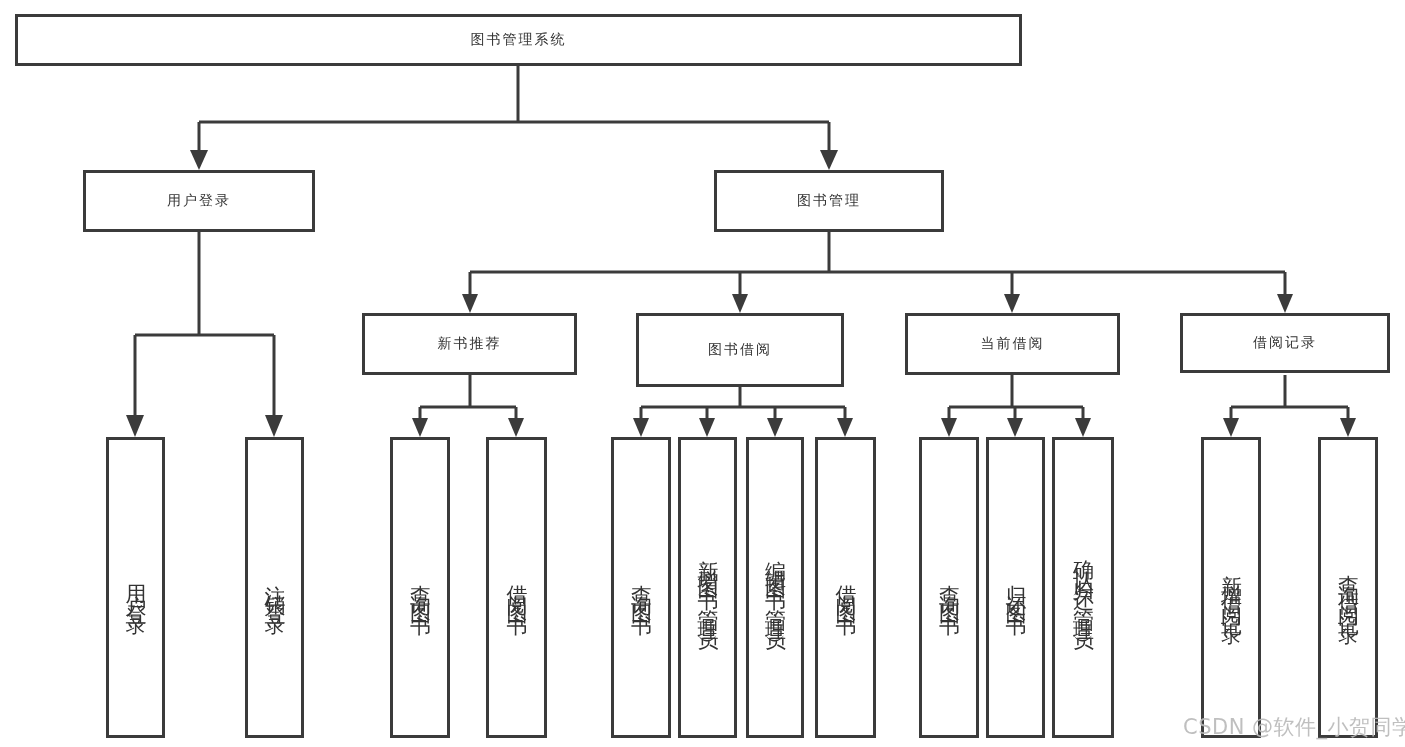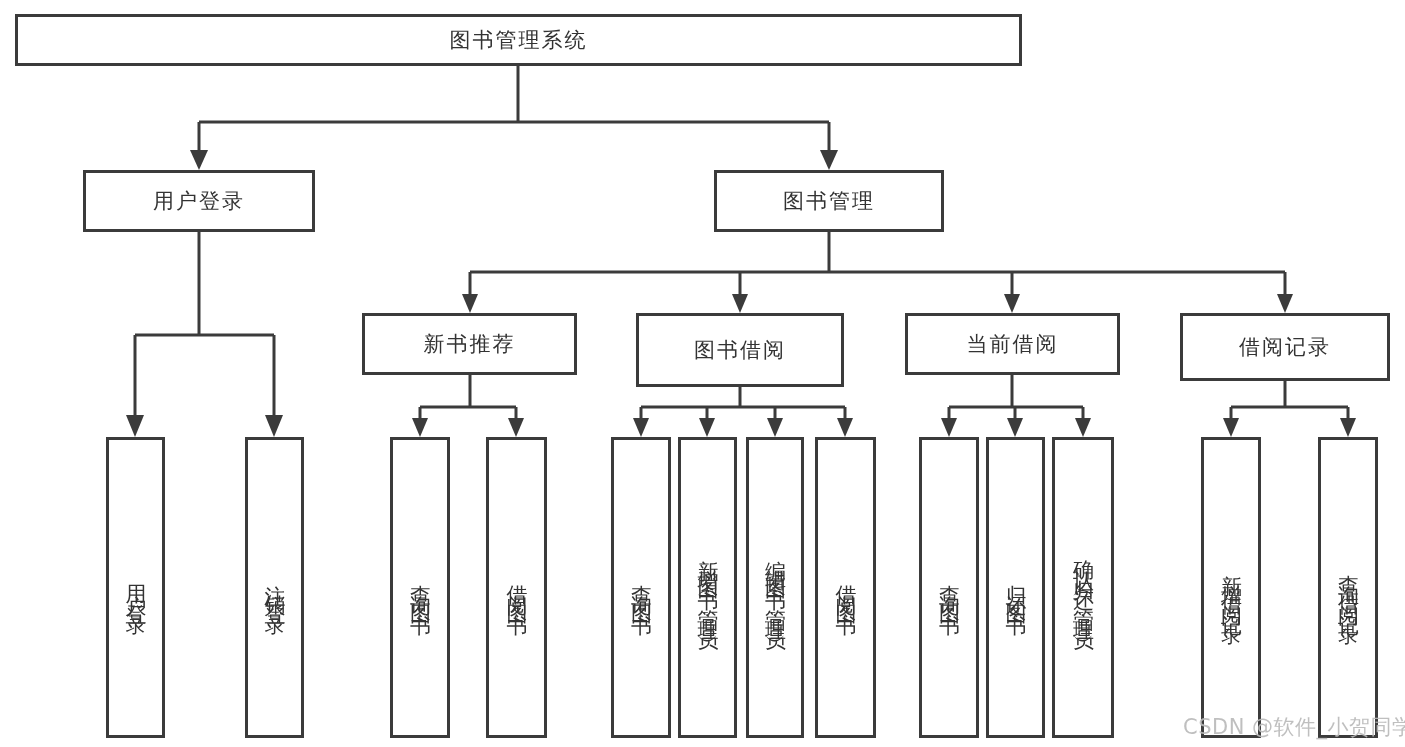--- a/index.html
+++ b/index.html
@@ -15,21 +15,21 @@
     color:var(--text-color);overflow:hidden;
   }
   .connectors{position:absolute;left:0;top:0;width:1405px;height:747px;pointer-events:none;}
   .connectors line{stroke:var(--line-color);stroke-width:3;}
   .connectors polygon{fill:var(--line-color);}
   .node{
     position:absolute;box-sizing:border-box;border:3px solid var(--line-color);
     background:var(--bg-color);display:flex;align-items:center;justify-content:center;
     text-align:center;z-index:2;
   }
-  .h-node{font-size:21px;letter-spacing:2px;white-space:nowrap;}
+  .h-node{font-size:14px;letter-spacing:2px;white-space:nowrap;}
   .v-node{
     writing-mode:vertical-rl;text-orientation:mixed;
     font-size:21px;letter-spacing:10px;line-height:1;
   }
   .watermark{
     position:absolute;left:1183px;top:713px;z-index:4;
     font-size:21px;letter-spacing:0.5px;color:var(--watermark-color);
     opacity:0.9;white-space:nowrap;
   }
 </style>
@@ -103,21 +103,21 @@
   </svg>
 
   <div class="node h-node" style="left:15px;top:14px;width:1007px;height:52px;">图书管理系统</div>
 
   <div class="node h-node" style="left:83px;top:170px;width:232px;height:62px;">用户登录</div>
   <div class="node h-node" style="left:714px;top:170px;width:230px;height:62px;">图书管理</div>
 
   <div class="node h-node" style="left:362px;top:313px;width:215px;height:62px;">新书推荐</div>
   <div class="node h-node" style="left:636px;top:313px;width:208px;height:74px;">图书借阅</div>
   <div class="node h-node" style="left:905px;top:313px;width:215px;height:62px;text-align:right;">当前借阅</div>
-  <div class="node h-node" style="left:1180px;top:313px;width:210px;height:68px;">借阅记录</div>
+  <div class="node h-node" style="left:1180px;top:313px;width:210px;height:60px;">借阅记录</div>
 
   <div class="node v-node" style="left:106px;top:437px;width:59px;height:301px;">用户登录</div>
   <div class="node v-node" style="left:245px;top:437px;width:59px;height:301px;">注销登录</div>
 
   <div class="node v-node" style="left:390px;top:437px;width:60px;height:301px;">查询图书</div>
   <div class="node v-node" style="left:486px;top:437px;width:61px;height:301px;">借阅图书</div>
 
   <div class="node v-node" style="left:611px;top:437px;width:60px;height:301px;">查询图书</div>
   <div class="node v-node" style="left:678px;top:437px;width:59px;height:301px;">新增图书（管理员）</div>
   <div class="node v-node" style="left:746px;top:437px;width:58px;height:301px;">编辑图书（管理员）</div>

